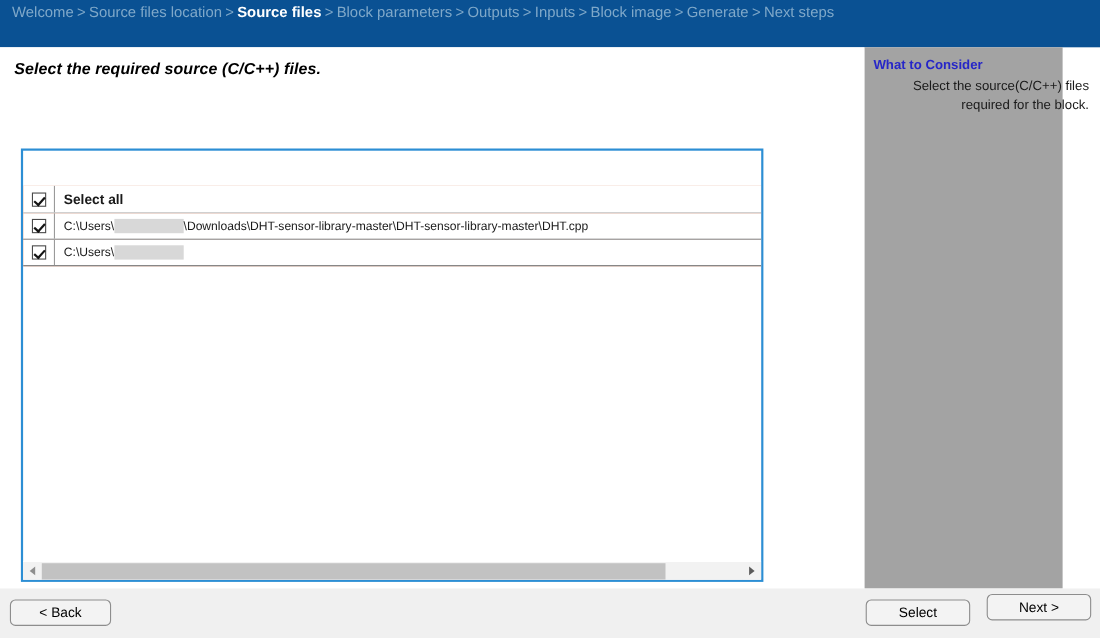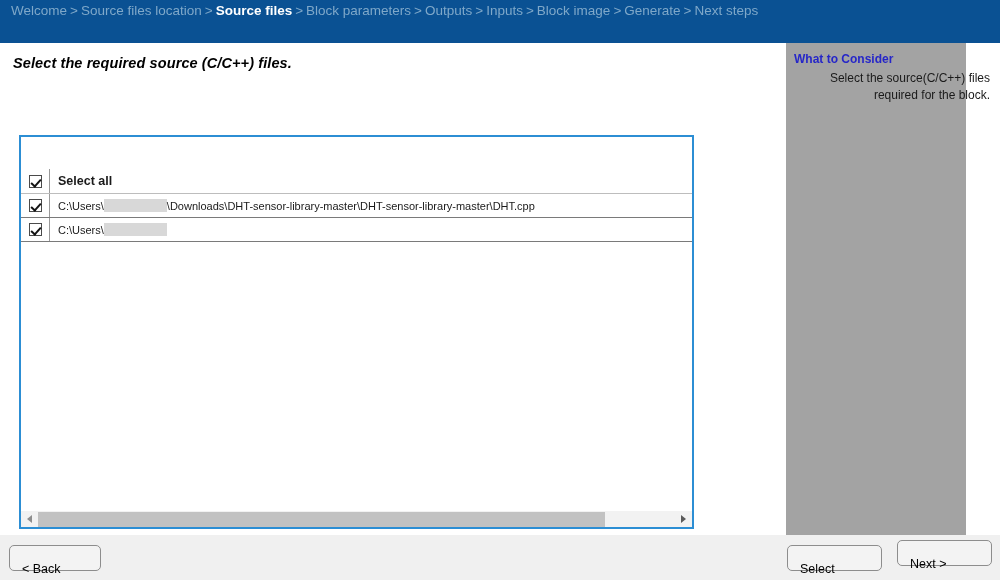--- a/index.html
+++ b/index.html
@@ -237,22 +237,22 @@
   .btn {
     position: absolute;
     height: 24px;
     border: 1px solid #8d8d8d;
     border-radius: 5px;
     background: #f3f3f3;
     color: #000000;
     font-family: "Liberation Sans", sans-serif;
     font-size: 12.5px;
     line-height: 22px;
-    text-align: left;
-    padding: 12px;
+    text-align: center;
+    padding: 0;
     cursor: default;
     box-sizing: border-box;
   }
   .btn-back   { left: 9px;   top: 10px; width: 92px; }
   .btn-cancel { left: 787px; top: 10px; width: 95px; }
   .btn-next   { left: 897px; top: 5px; width: 95px; }
 </style>
 </head>
 <body>
 

